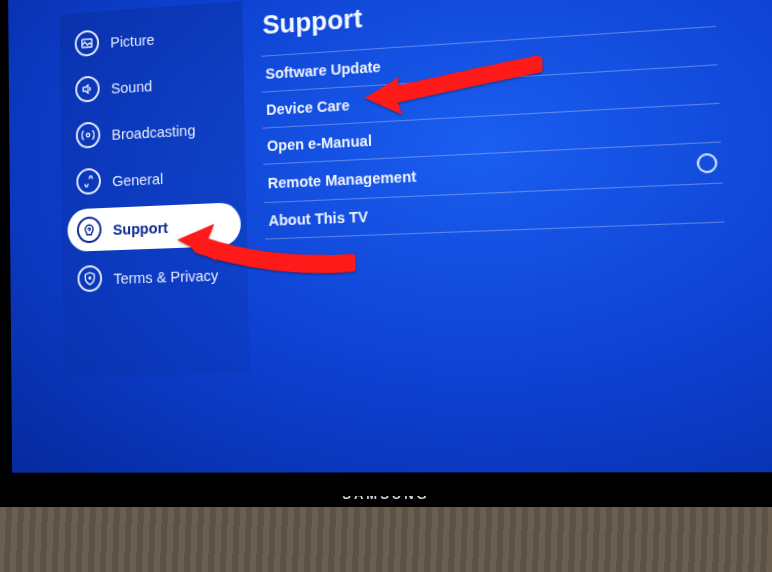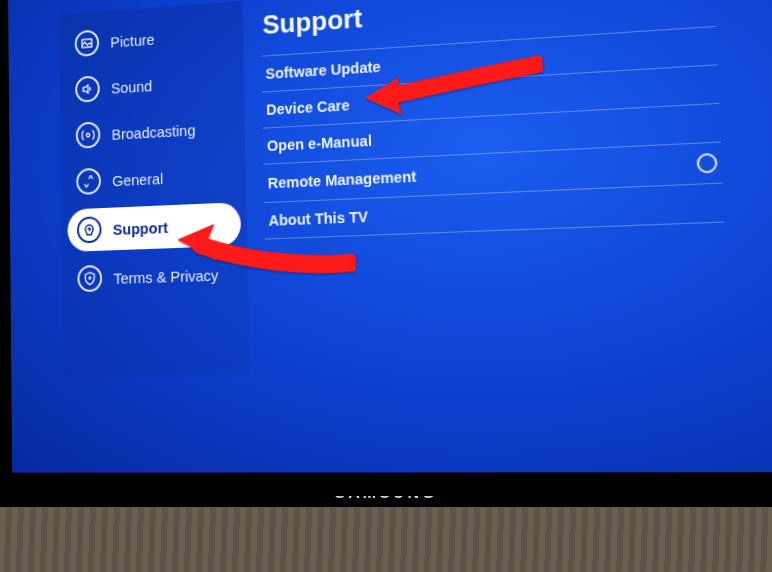--- a/index.html
+++ b/index.html
@@ -23,21 +23,21 @@
       background:
         repeating-linear-gradient(92deg, #6b5f52 0 6px, #5d5246 6px 12px);
       z-index: 2;
     }
     .tv-logo {
       position: absolute;
       bottom: 70px;
       left: 50%;
       transform: translateX(-50%);
       color: #cfd3da;
-      font-size: 16px;
+      font-size: 13px;
       letter-spacing: 3px;
       font-weight: 600;
       z-index: 3;
     }
 
     .screen-wrap {
       position: absolute;
       top: 0; left: 20px; right: 0; bottom: 110px;
       perspective: 1600px;
       perspective-origin: 45% 40%;

